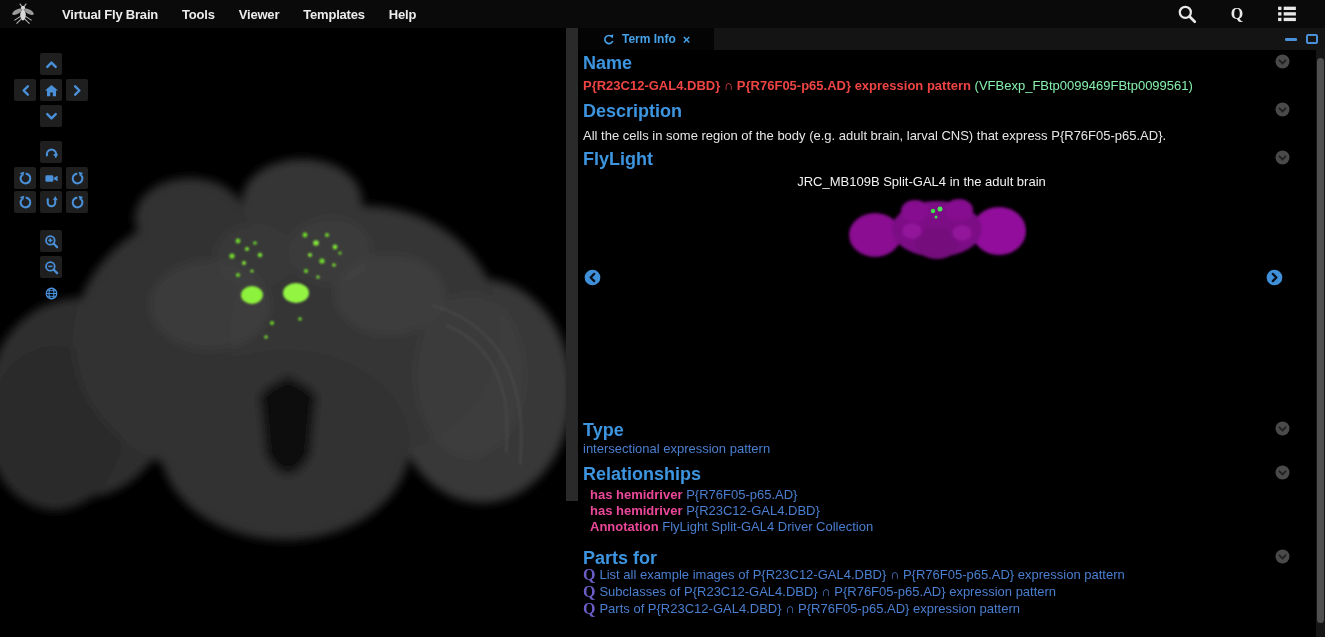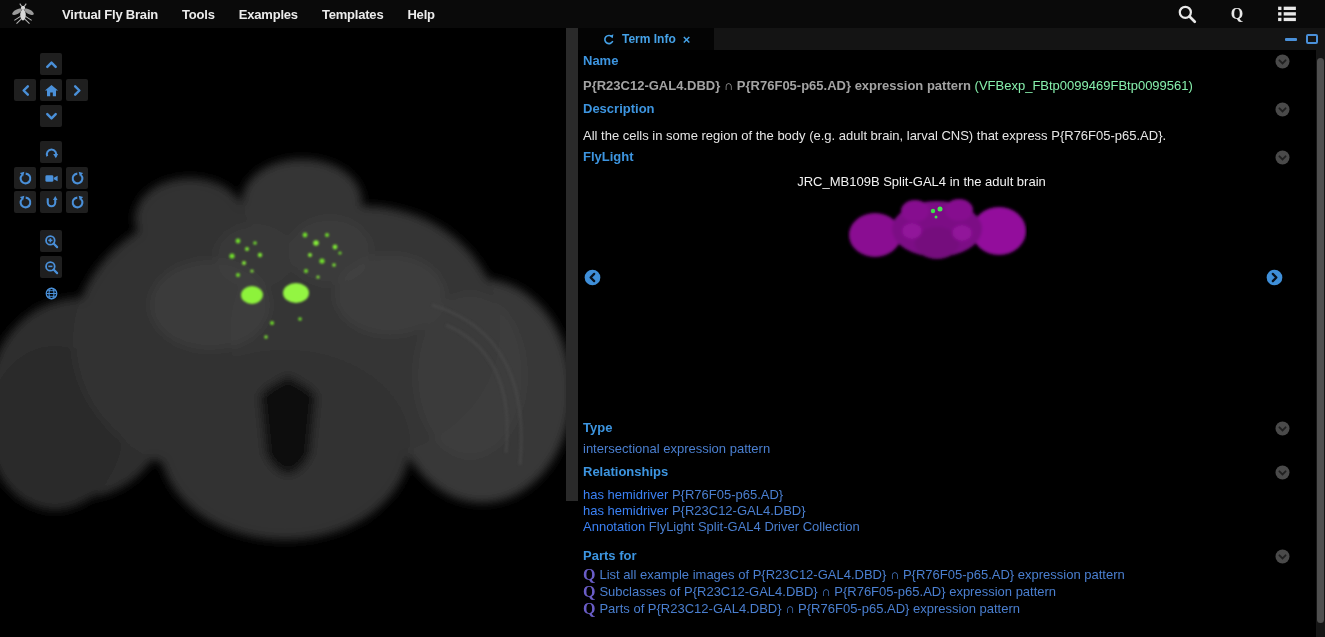--- a/index.html
+++ b/index.html
@@ -38,25 +38,25 @@
   
   .t-btn { position:absolute; width:22px; height:22px; background:#1f1f1f; border:none;
     border-radius:2px; display:flex; align-items:center; justify-content:center; cursor:pointer; padding:0; }
   .t-btn svg { width:15px; height:15px; display:block; }
   .brain3d { position:absolute; left:0; top:95px; width:566px; height:455px; }
   .canvas3d { position:absolute; inset:0; }
 
   
   .term-body { font-size:13px; color:#e6e6e6; }
   .sec { position:absolute; left:5px; right:60px; }
-  .sec-header { color:#3d95e0; font-weight:bold; font-size:13px; }
-  .name-title { font-weight:bold; color:#a3a3a3; }
+  .sec-header { color:#3d95e0; font-weight:bold; font-size:18px; }
+  .name-title { font-weight:bold; color:#ef4444; }
   .name-id { font-weight:normal; color:#86efac; }
   a.link { color:#4a7fd0; text-decoration:none; cursor:pointer; }
-  .pred { font-weight:normal; color:#3b82f6; }
+  .pred { font-weight:bold; color:#ec4899;margin-left:7px; }
   .rel-line { line-height:16px; }
   .query-line { display:flex; align-items:center; gap:4px; height:17px; }
   .query-q { font-family:"Liberation Serif","DejaVu Serif",serif; font-weight:bold;
     color:#6a5dc7; font-size:16px; line-height:1; }
   .caption { position:absolute; left:0; right:60px; text-align:center; color:#f2f2f2; font-size:13px; }
   .example-brain { position:absolute; top:141px; left:269px; width:180px; height:75px; cursor:pointer; }
   .car-arrow { position:absolute; width:17px; height:17px; cursor:pointer; }
   .sec-chevron { position:absolute; left:697px; width:15px; height:15px; cursor:pointer; opacity:0.85; }
   .scrollbar { position:absolute; right:0; top:0; width:9px; height:587px; background:#151515; }
   .scroll-thumb { position:absolute; left:1px; width:7px; top:8px; height:565px;
@@ -74,21 +74,21 @@
         <circle cx="12" cy="5.5" r="2" fill="#d8d8d8"></circle>
         <ellipse cx="6.5" cy="9" rx="5" ry="2" fill="#9a9a9a" transform="rotate(-28 6.5 9)"></ellipse>
         <ellipse cx="17.5" cy="9" rx="5" ry="2" fill="#9a9a9a" transform="rotate(28 17.5 9)"></ellipse>
         <path d="M10 13 L4 17 M14 13 L20 17 M10.5 15.5 L6 20 M13.5 15.5 L18 20" stroke="#b5b5b5" stroke-width="1"></path>
         <path d="M10.8 4 L9 1.5 M13.2 4 L15 1.5" stroke="#b5b5b5" stroke-width="1"></path>
       </svg>
     </span>
     <nav class="menu-items">
       <span class="menu-item">Virtual Fly Brain</span>
       <span class="menu-item">Tools</span>
-      <span class="menu-item">Examples</span>
+      <span class="menu-item">Viewer</span>
       <span class="menu-item">Templates</span>
       <span class="menu-item">Help</span>
     </nav>
     <div class="menubar-right">
       <span class="mb-icon">
         <svg viewBox="0 0 18 18">
             <circle cx="7.5" cy="7.5" r="5" fill="none" stroke="#e8e8e8" stroke-width="2"></circle>
             <line x1="11.3" y1="11.3" x2="16" y2="16" stroke="#e8e8e8" stroke-width="2.4" stroke-linecap="round"></line>
           </svg>
       </span>

